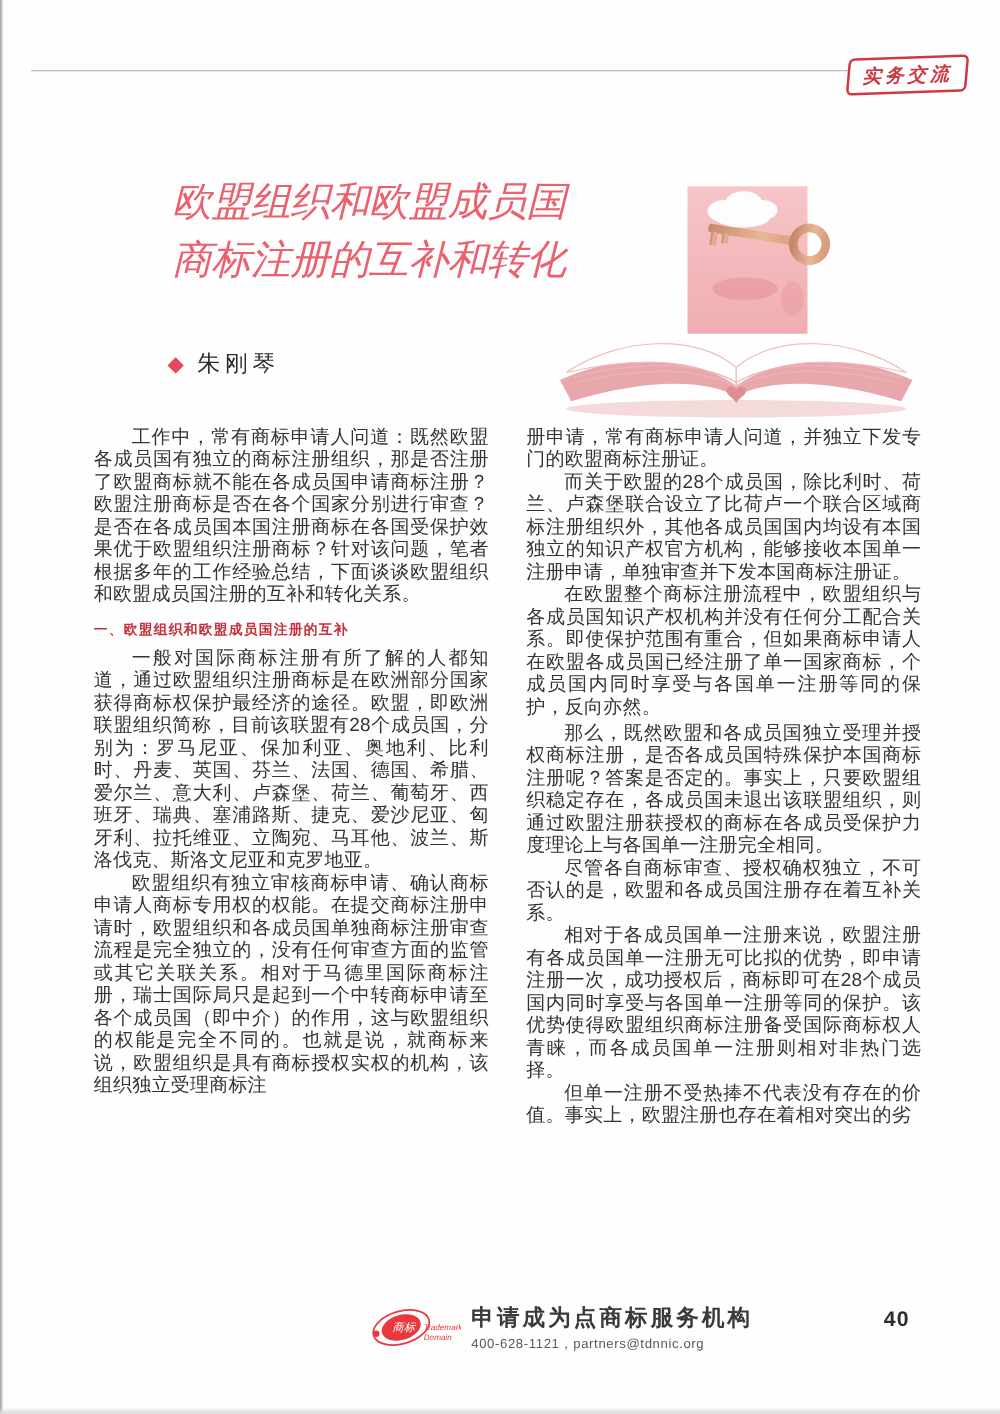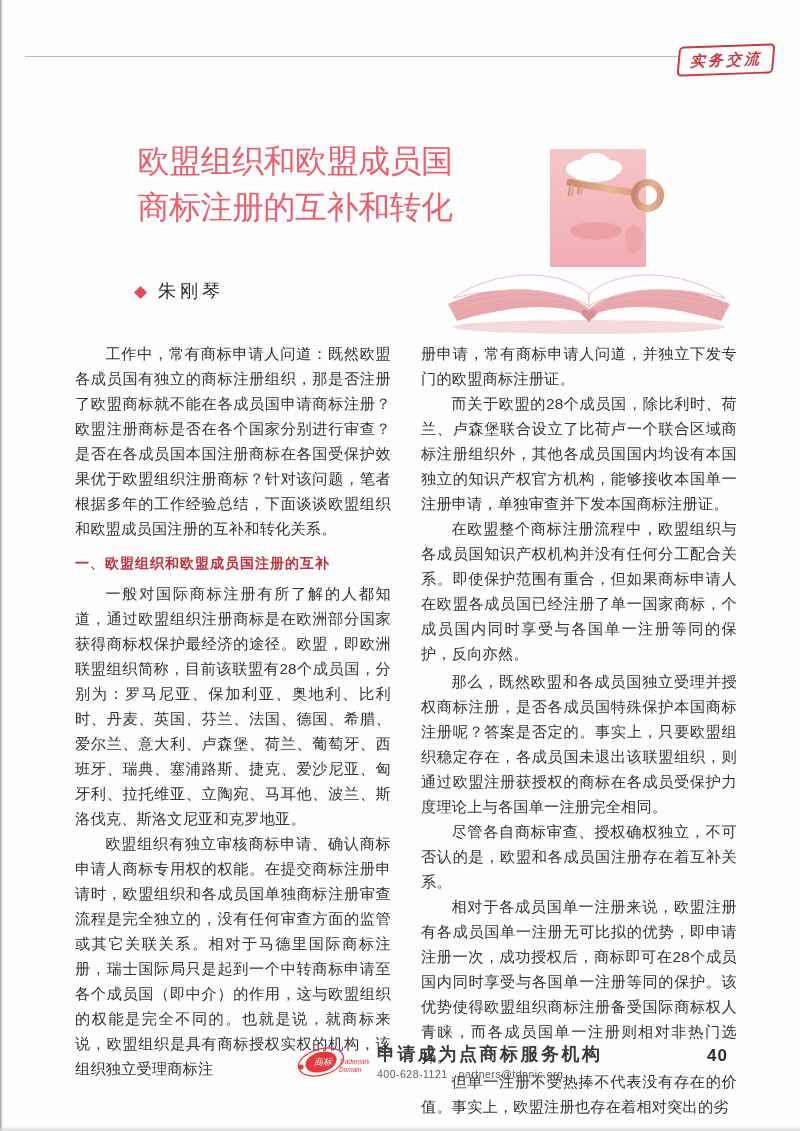--- a/index.html
+++ b/index.html
@@ -27,38 +27,38 @@
     display:flex;align-items:center;justify-content:center;
     background:#fff;
   }
   .badge span{
     color:var(--badge-red,#cc3940);font-size:15px;font-weight:bold;
     font-style:italic;letter-spacing:3px;transform:skewX(4deg);
   }
   .title{
     position:absolute;left:55px;top:138px;width:480px;margin:0;
     text-align:center;color:var(--title-pink,#ec5f6d);
-    font-size:32px;line-height:46px;font-weight:400;letter-spacing:-0.5px;
+    font-size:32px;line-height:46px;font-weight:400;letter-spacing:-0.5px;font-style:italic;
   }
   .author{position:absolute;left:134px;top:279px;display:flex;align-items:center;}
   .author .diamond{color:#e9485a;font-size:17px;margin-right:11px;}
   .author .author-name{color:#2b2b2e;font-size:18px;letter-spacing:4px;}
   .illustration{position:absolute;left:438px;top:136px;width:302px;height:206px;}
   .col{
     position:absolute;top:341px;width:316px;color:#333336;
-    font-size:15.2px;line-height:25px;text-align:justify;
+    font-size:15.2px;line-height:18px;text-align:justify;
     letter-spacing:0.2px;
   }
   .col p{margin:0;}
   .col p.indent{text-indent:2em;}
   .col-left{left:75px;}
   .col-right{left:421px;}
   .section-heading{
     margin:10px 0 5px 0;color:var(--heading-red,#c5303a);
-    font-size:14px;font-weight:bold;letter-spacing:1px;
+    font-size:11px;font-weight:bold;letter-spacing:1px;
   }
   .gap-sm{margin-top:3px !important;}
   .footer{position:absolute;left:297px;top:1042px;display:flex;align-items:center;}
   .footer-logo{width:72px;height:40px;margin-right:8px;}
   .footer-text .service{
     color:#3c3a38;font-size:18px;font-weight:bold;letter-spacing:2.5px;margin:0;
   }
   .footer-text .contact{
     color:#5c5a58;font-size:10.5px;letter-spacing:0.5px;margin:2px 0 0 0;
   }

